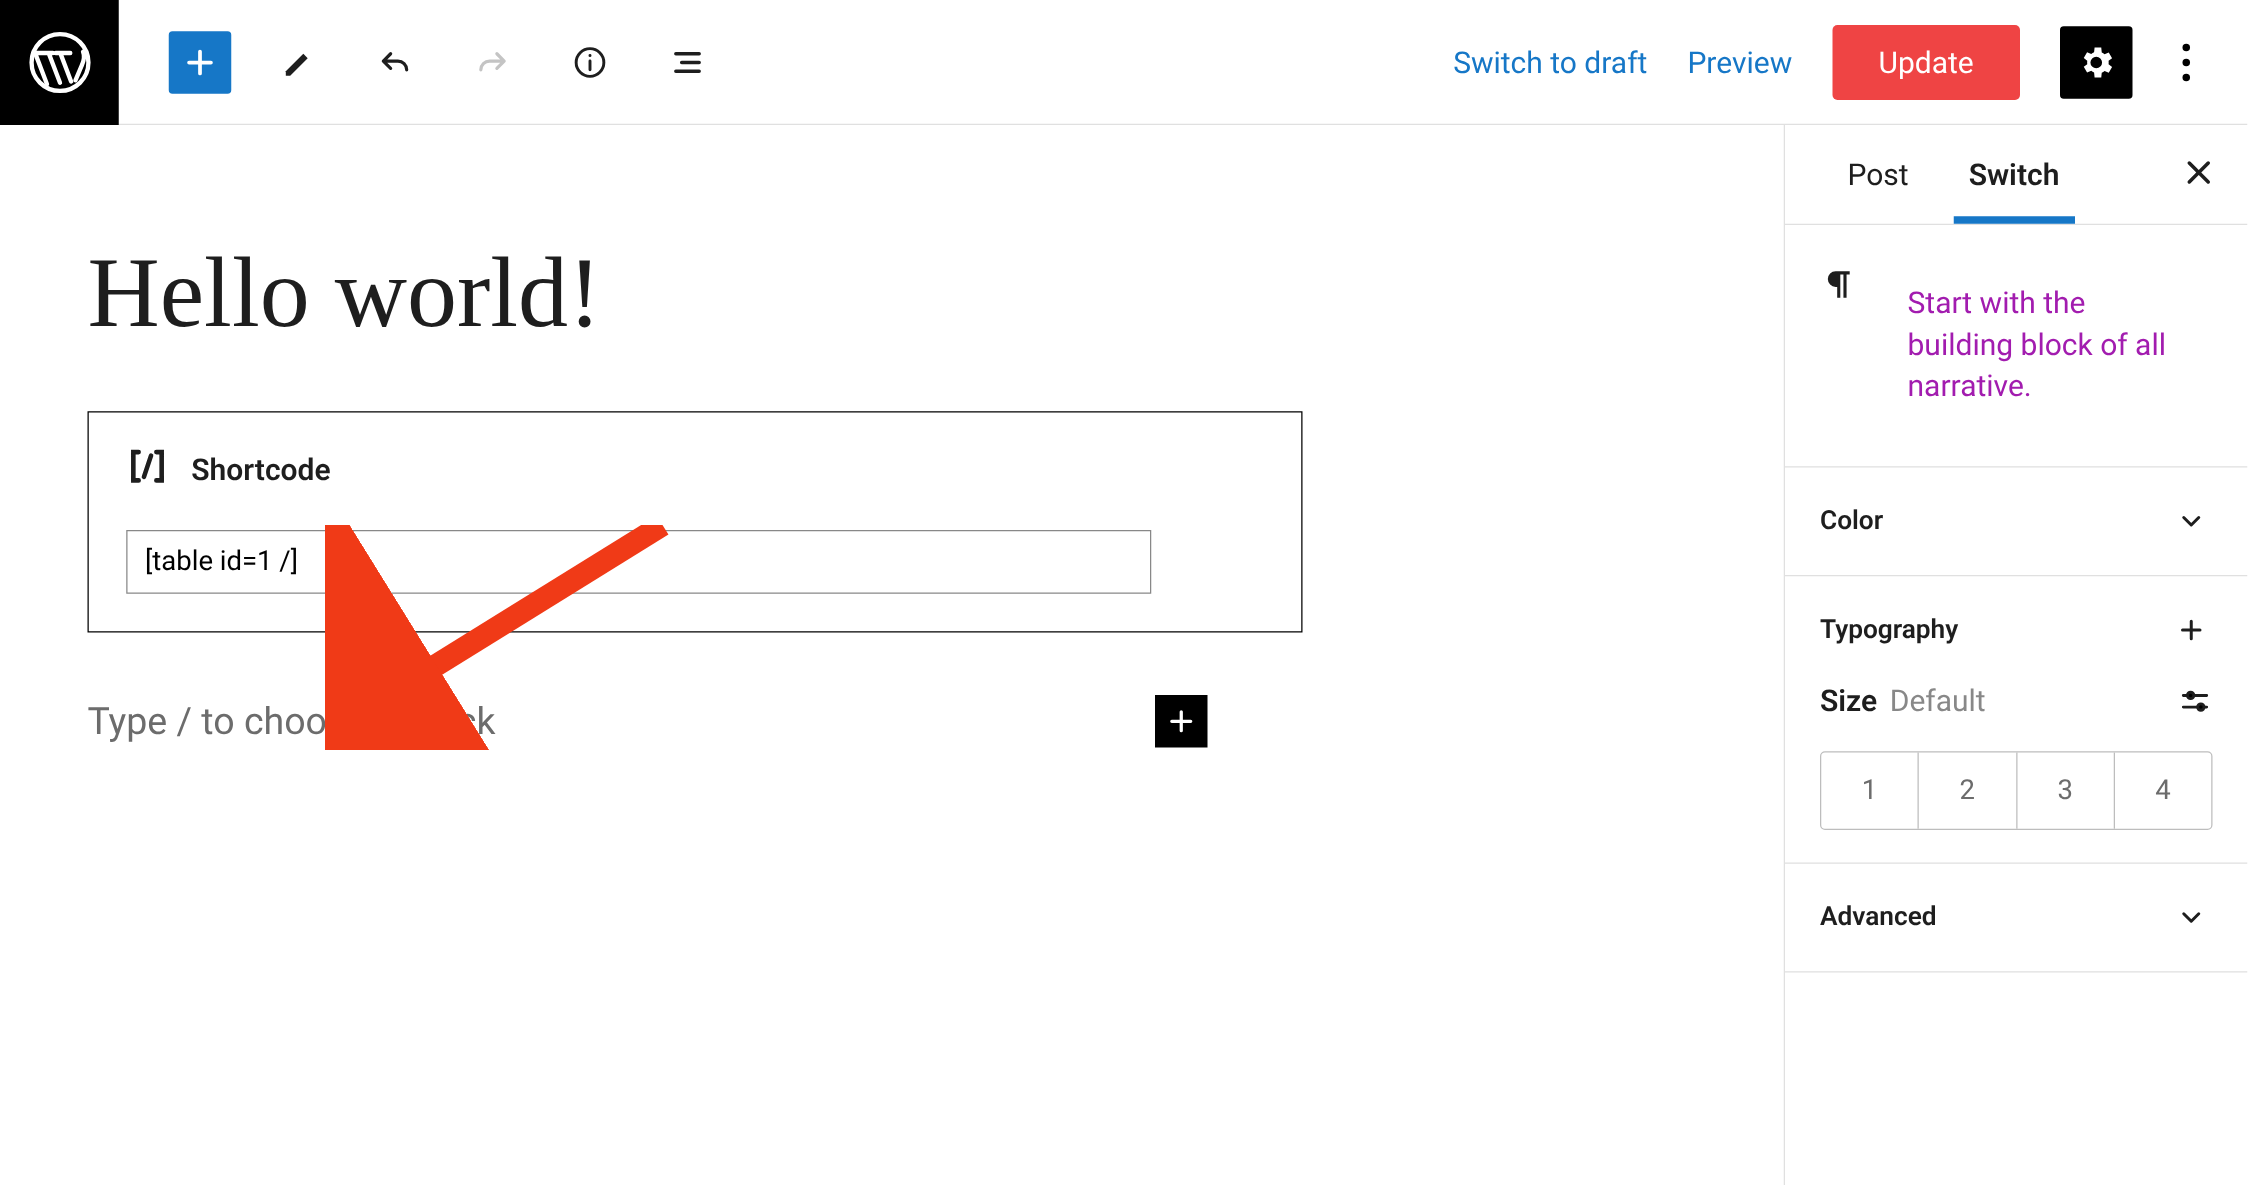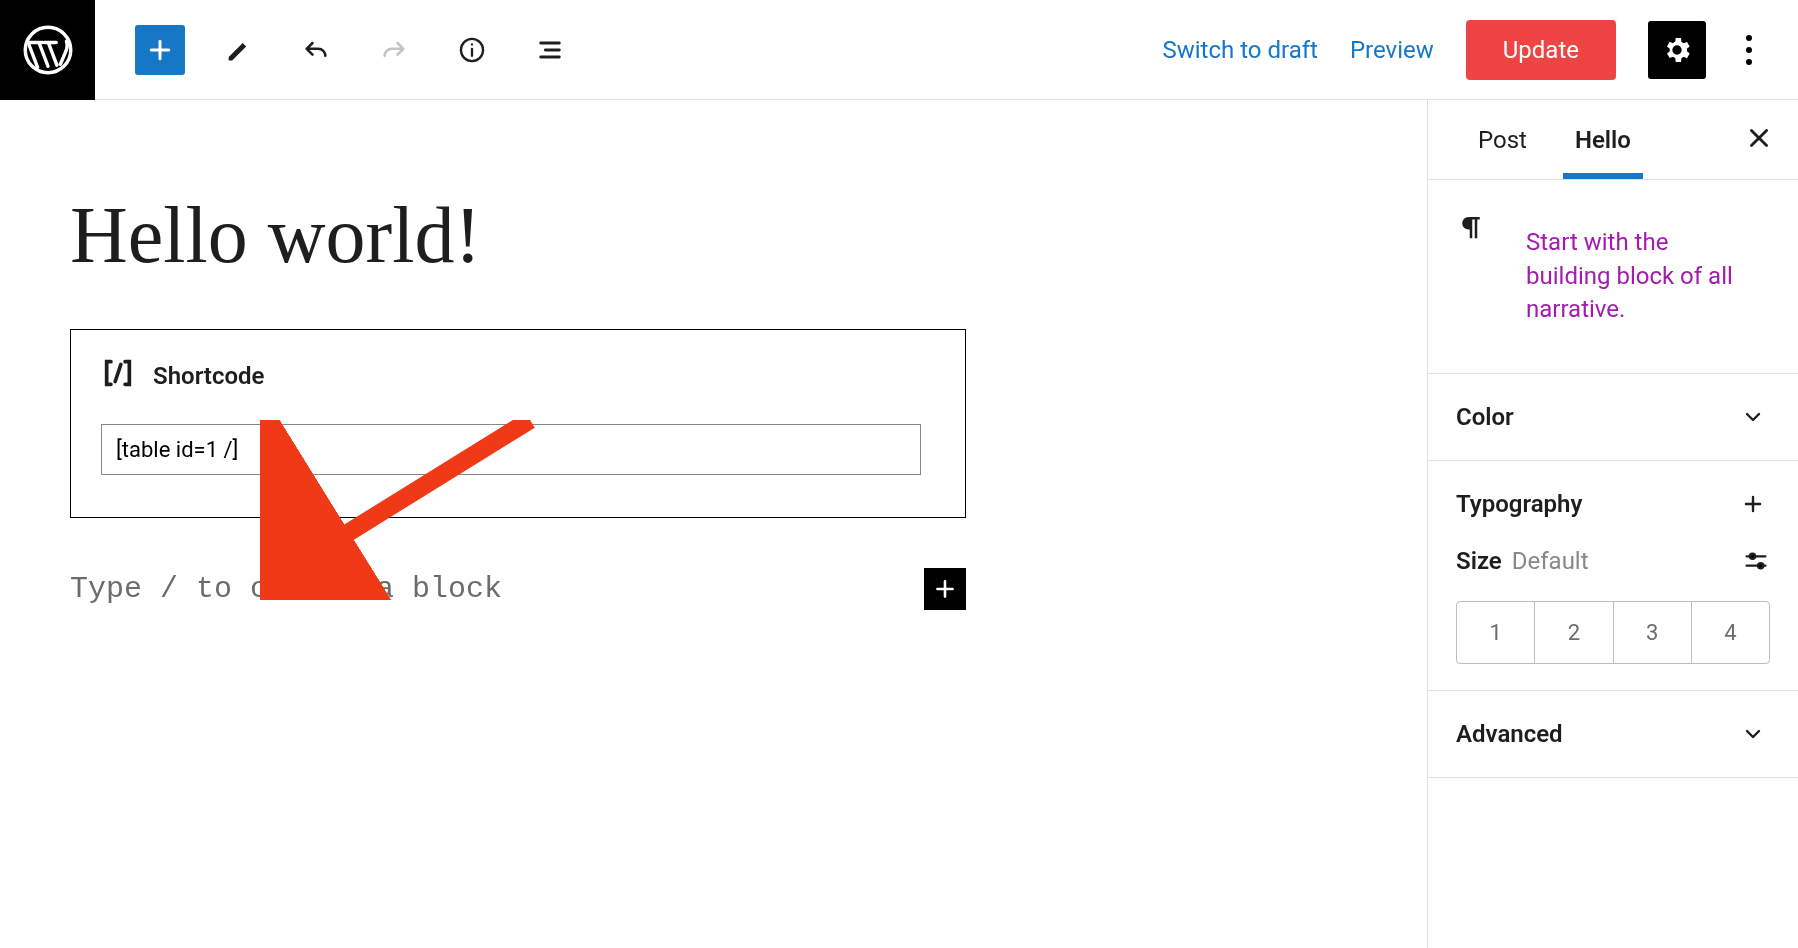--- a/index.html
+++ b/index.html
@@ -21,27 +21,27 @@
   .update-btn { background:#ef4444; color:#fff; font-size:24px; padding:16px 37px; border-radius:4px; cursor:pointer; }
   .settings-btn { width:58px; height:58px; background:#000; color:#fff; display:flex; align-items:center; justify-content:center; border-radius:3px; }
   .settings-btn svg { width:32px; height:32px; }
   .kebab { display:flex; flex-direction:column; gap:6px; padding:8px; cursor:pointer; }
   .kebab span { width:6px; height:6px; background:#000; border-radius:50%; }
 
   
   .work { flex:1; display:flex; min-height:0; }
   .canvas { flex:1; padding:90px 70px 40px 70px; position:relative; }
   .post-title { font-family: Georgia, "Times New Roman", serif; font-size:80px; font-weight:400; margin:0 0 48px 0; }
-  .short-block { border:1px solid #000; padding:26px 30px 42px 30px; width:896px; }
+  .short-block { border:1px solid #000; padding:26px 30px 30px 30px; width:972px; }
   .short-head { display:flex; align-items:center; gap:18px; margin-bottom:28px; }
   .short-head svg { width:34px; height:34px; }
   .short-head span { font-size:24px; font-weight:600; }
   .short-input { width:820px; border:1px solid #888; padding:12px 14px; font-size:22px; font-family:inherit; }
   .placeholder-row { display:flex; align-items:center; width:896px; margin-top:50px; }
-  .placeholder-text { font-size:30px; color:#6c6c6c;font-family:Liberation Mono, monospace; }
+  .placeholder-text { font-size:30px; color:#6c6c6c; }
   .inline-add { margin-left:auto; width:42px; height:42px; background:#000; color:#fff; display:flex; align-items:center; justify-content:center; }
   .inline-add svg { width:26px; height:26px; }
 
   
   .arrow-svg { position:absolute; left:260px; top:320px; width:280px; height:180px; pointer-events:none; }
 
   
   .sidebar { width:371px; border-left:1px solid #e0e0e0; display:flex; flex-direction:column; }
   .tabs { display:flex; align-items:center; border-bottom:1px solid #e0e0e0; padding:0 26px; position:relative; height:80px; }
   .tab { font-size:24px; padding:24px 24px; cursor:pointer; }
@@ -50,21 +50,21 @@
   .close-x { margin-left:auto; cursor:pointer; }
   .close-x svg { width:26px; height:26px; }
 
   .blockinfo { display:flex; gap:24px; padding:30px 28px; border-bottom:1px solid #e0e0e0; }
   .blockinfo svg { width:30px; height:30px; flex:none; margin-top:2px; }
   .blockinfo .bi-name { font-size:24px; font-weight:600; margin:0 0 12px 0; }
   .blockinfo .bi-desc { font-size:24px; color:#a21caf; margin:16px; line-height:1.4; }
 
   .panel { border-bottom:1px solid #e0e0e0; padding:26px 28px; }
   .panel-head { display:flex; align-items:center; }
-  .panel-head .p-title { font-size:24px; font-weight:600; }
+  .panel-head .p-title { font-size:21px; font-weight:600; }
   .panel-head .p-action { margin-left:auto; display:flex; align-items:center; justify-content:center; width:34px; height:34px; }
   .panel-head .p-action svg { width:24px; height:24px; }
 
   .size-row { display:flex; align-items:flex-start; margin-top:26px; }
   .size-row .lbl { font-size:24px; font-weight:600; }
   .size-row .def { font-size:24px; color:#888; margin-left:10px; }
   .size-row .trailing { margin-left:auto; }
   .size-row .trailing svg{ width:28px; height:28px; }
 
   .seg { display:flex; border:1px solid #bdbdbd; border-radius:4px; margin-top:22px; }
@@ -165,21 +165,21 @@
           <path d="M0 0 L20 10 L0 20 z" fill="#f03a17"></path>
         </marker>
       </defs>
       <line x1="270" y1="0" x2="28" y2="150" stroke="#f03a17" stroke-width="18" marker-end="url(#ah)"></line>
     </svg>
   </div>
 
   <div class="sidebar">
     <div class="tabs">
       <div class="tab">Post</div>
-      <div class="tab active">Hello</div>
+      <div class="tab active">Switch</div>
       <div class="close-x">
         <svg viewBox="0 0 24 24" fill="none" stroke="currentColor" stroke-width="2.6" stroke-linecap="round">
             <path d="M5 5l14 14M19 5L5 19"></path>
           </svg>
       </div>
     </div>
 
     <div class="blockinfo">
       <span>
         <svg viewBox="0 0 24 24" fill="currentColor">

